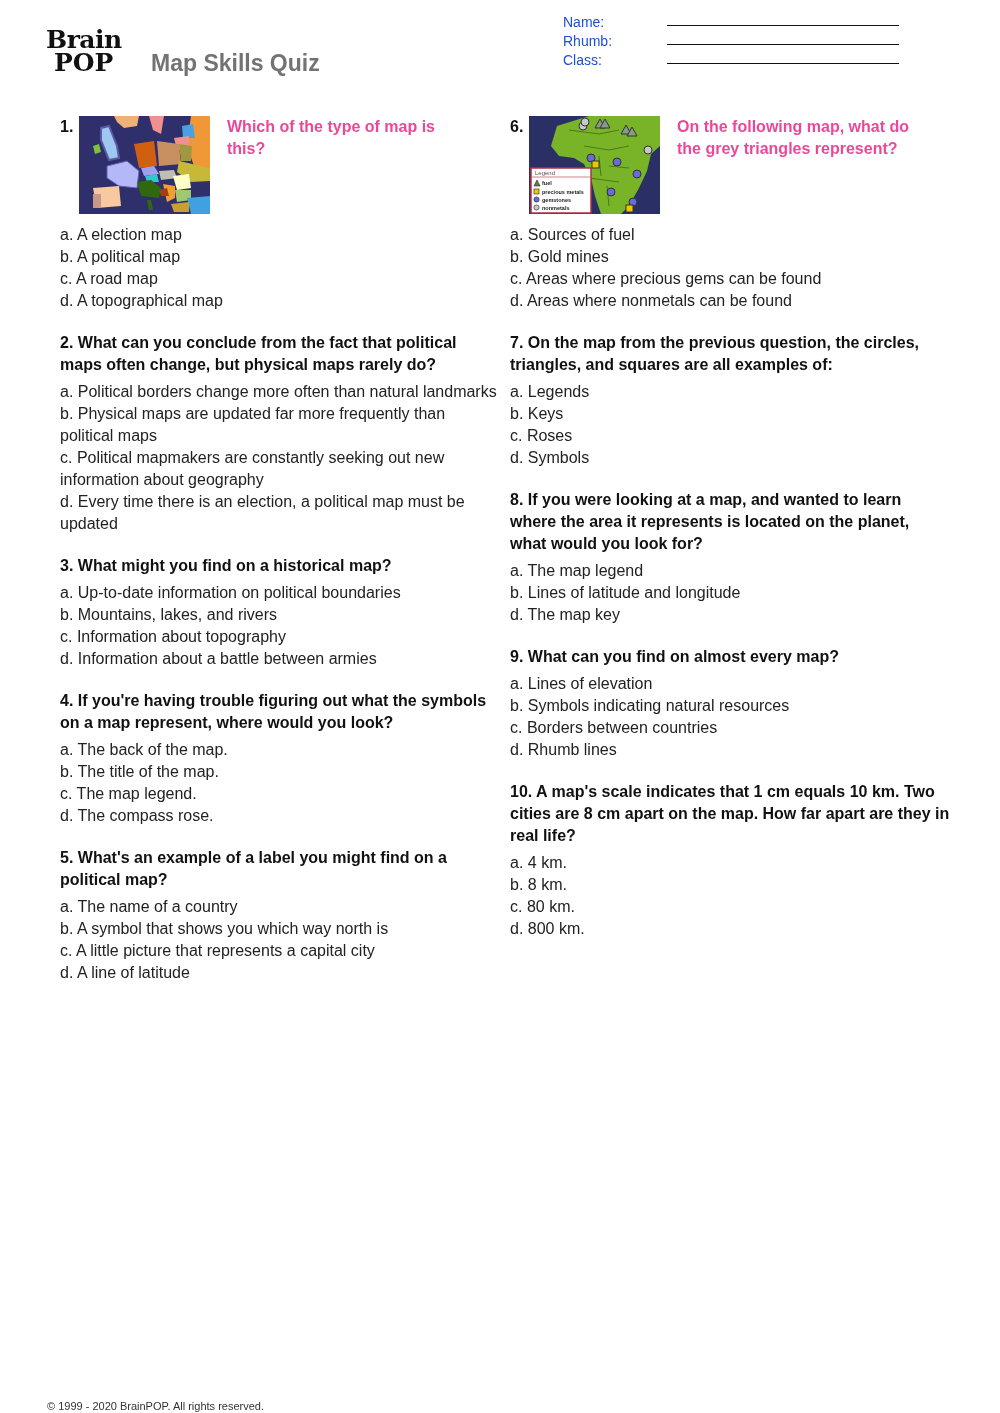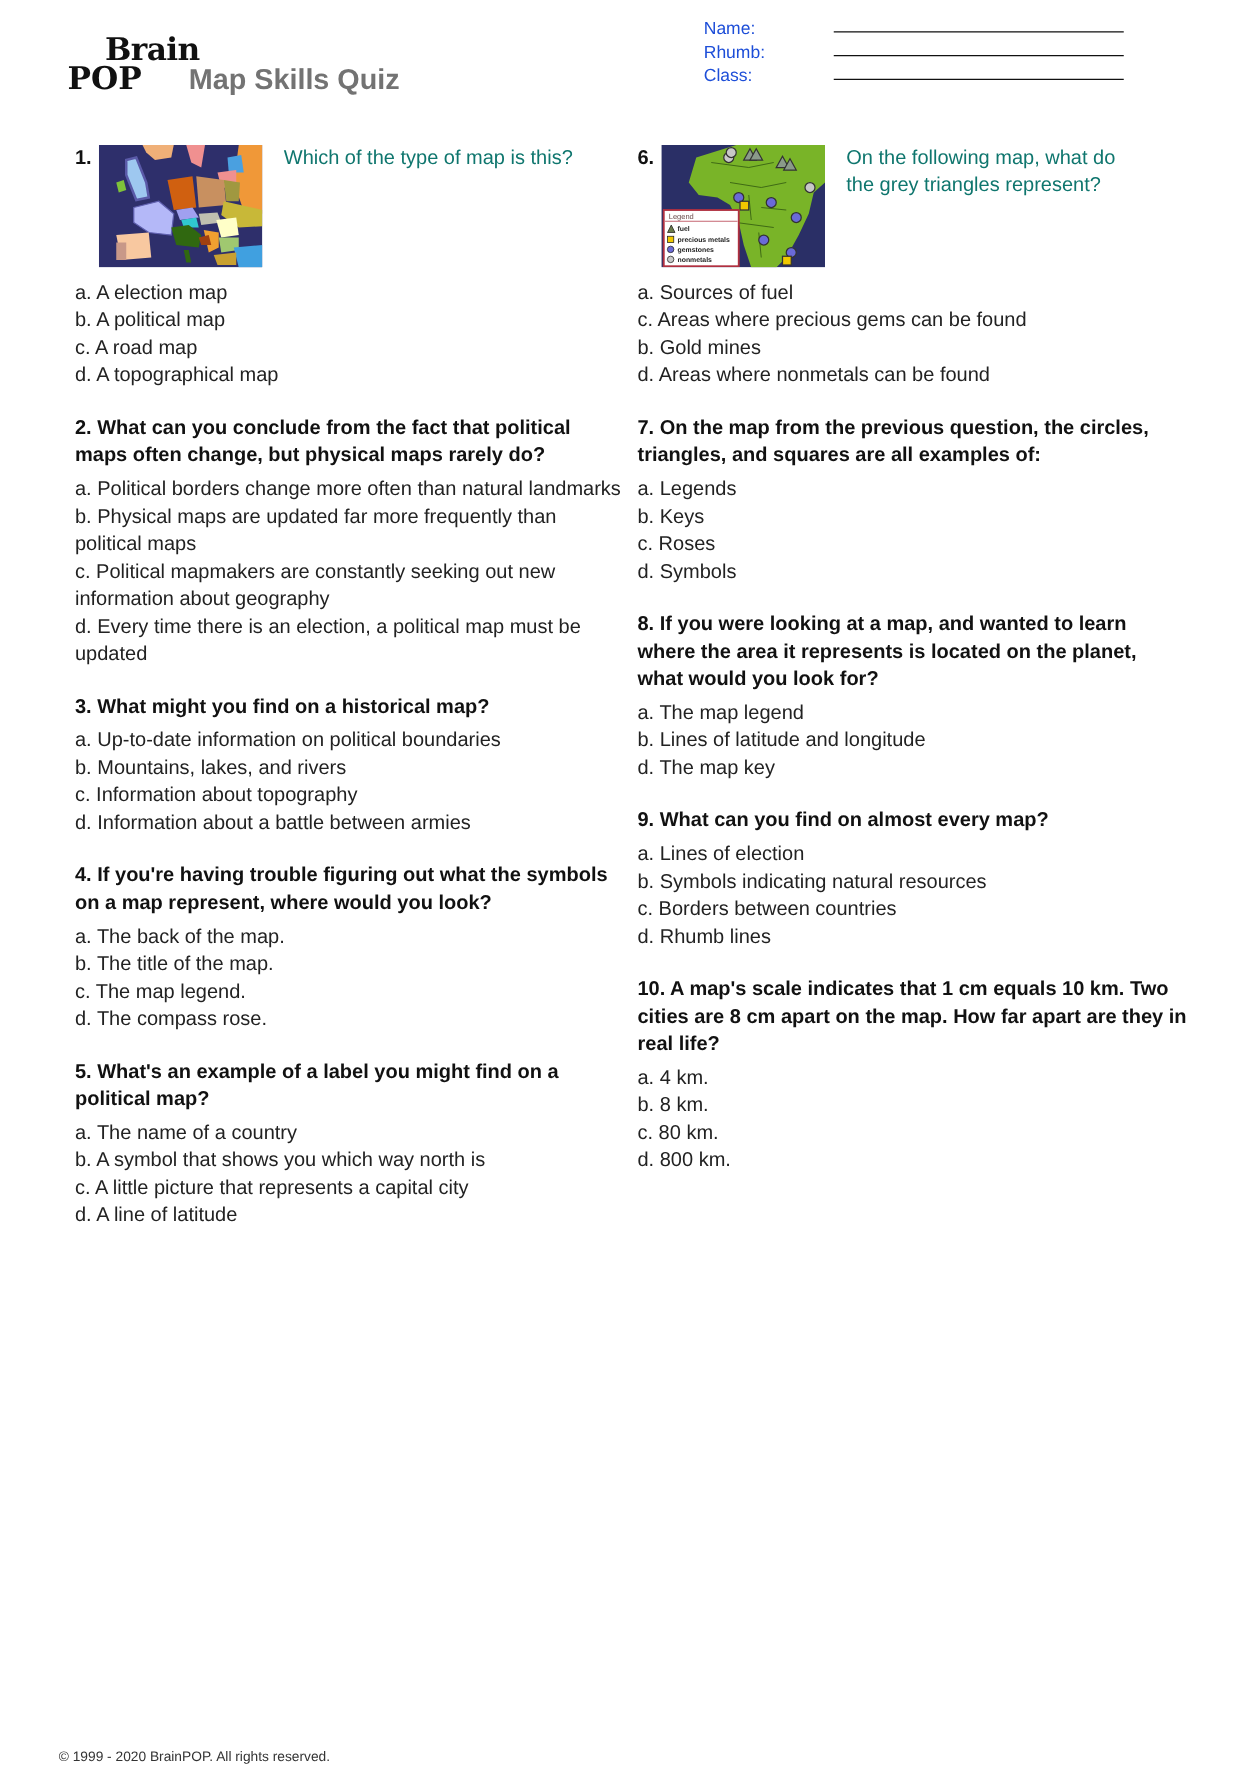--- a/index.html
+++ b/index.html
@@ -1,38 +1,38 @@
 <!DOCTYPE html>
 <html><head>
 <meta charset="utf-8">
 <style>
   * { box-sizing: border-box; margin: 0; padding: 0; }
   html, body { width: 1000px; height: 1413px; background: #ffffff; }
   body { position: relative; font-family: "Liberation Sans", sans-serif; color: #222; overflow: hidden; }
 
   .logo { position: absolute; left: 46px; top: 28px; width: 82px; line-height: 0.92; font-family: "DejaVu Serif", serif; font-weight: bold; color: #111; }
-  .logo .l1 { font-size: 25px; letter-spacing: -0.5px; display: block; margin-left: 38px; }
+  .logo .l1 { font-size: 25px; letter-spacing: -0.5px; display: block; }
   .logo .l2 { font-size: 25px; letter-spacing: 0px; display: block; padding-left: 8px; }
 
   .title { position: absolute; left: 151px; top: 50px; font-size: 23px; font-weight: bold; color: #737373; }
 
   .info { position: absolute; left: 563px; top: 14px; width: 340px; }
   .info-row { position: relative; height: 19px; font-size: 14px; color: #1d4ed8; text-decoration: underline; }
   .info-row .lbl { position: absolute; left: 0; top: 0; }
   .info-row .line { position: absolute; left: 104px; top: 11px; width: 232px; border-bottom: 1.4px solid #111; }
 
   .col { position: absolute; top: 116px; width: 440px; }
   .col.left { left: 60px; }
   .col.right { left: 510px; }
 
   .q { margin-bottom: 20px; }
   .q-head { font-weight: bold; font-size: 16px; line-height: 22px; color: #111; }
   .q-img-head { display: flex; align-items: flex-start; margin-bottom: 10px; }
   .q-img-head .num { font-weight: bold; font-size: 16px; line-height: 22px; width: 19px; color: #111; }
-  .q-img-head .qtext { font-weight: normal; font-size: 16px; line-height: 22px; width: 240px; margin-left: 17px; color: #0f766e; }
+  .q-img-head .qtext { font-weight: bold; font-size: 16px; line-height: 22px; width: 240px; margin-left: 17px; color: #ec4899; }
   .opts { margin-top: 5px; }
   .opt { font-size: 16px; line-height: 22px; color: #222; }
 
   .map { width: 131px; height: 98px; position: relative; overflow: hidden; }
   .copyright { position: absolute; left: 47px; top: 1400px; font-size: 11px; color: #333; text-align: center; }
 </style>
 </head>
 <body>
 
 <div class="logo">
@@ -181,22 +181,22 @@
           <circle cx="7.5" cy="83.5" r="2.6" fill="#6a6ad8" stroke="#222" stroke-width="0.6"></circle>
           <text x="13" y="85.5" font-size="5.5" font-weight="bold" fill="#222" font-family="Liberation Sans, sans-serif">gemstones</text>
           <circle cx="7.5" cy="91.5" r="2.6" fill="#c8c8c8" stroke="#222" stroke-width="0.6"></circle>
           <text x="13" y="93.5" font-size="5.5" font-weight="bold" fill="#222" font-family="Liberation Sans, sans-serif">nonmetals</text>
         </svg>
       </div>
       <span class="qtext">On the following map, what do the grey triangles represent?</span>
     </div>
     <div class="opts">
       <div class="opt">a. Sources of fuel</div>
+      <div class="opt">b. Gold mines</div>
       <div class="opt">c. Areas where precious gems can be found</div>
-      <div class="opt">b. Gold mines</div>
       <div class="opt">d. Areas where nonmetals can be found</div>
     </div>
   </div>
 
   <div class="q">
     <div class="q-head">7. On the map from the previous question, the circles, triangles, and squares are all examples of:</div>
     <div class="opts">
       <div class="opt">a. Legends</div>
       <div class="opt">b. Keys</div>
       <div class="opt">c. Roses</div>
@@ -209,21 +209,21 @@
     <div class="opts">
       <div class="opt">a. The map legend</div>
       <div class="opt">b. Lines of latitude and longitude</div>
       <div class="opt">d. The map key</div>
     </div>
   </div>
 
   <div class="q">
     <div class="q-head">9. What can you find on almost every map?</div>
     <div class="opts">
-      <div class="opt">a. Lines of election</div>
+      <div class="opt">a. Lines of elevation</div>
       <div class="opt">b. Symbols indicating natural resources</div>
       <div class="opt">c. Borders between countries</div>
       <div class="opt">d. Rhumb lines</div>
     </div>
   </div>
 
   <div class="q">
     <div class="q-head">10. A map's scale indicates that 1 cm equals 10 km. Two cities are 8 cm apart on the map. How far apart are they in real life?</div>
     <div class="opts">
       <div class="opt">a. 4 km.</div>

